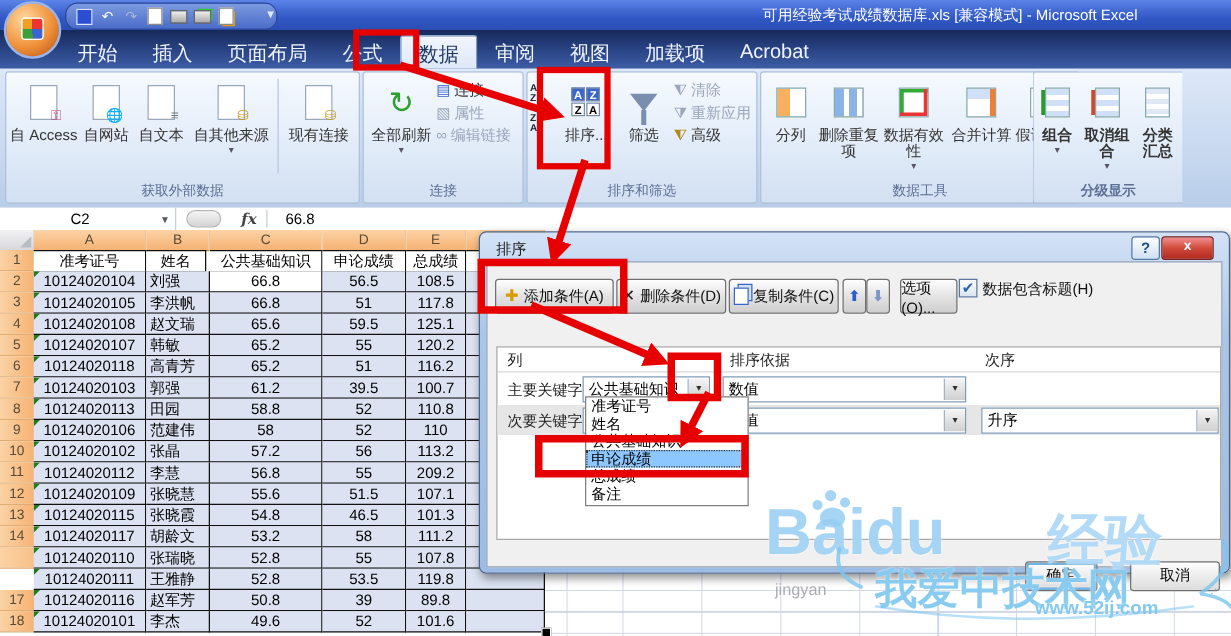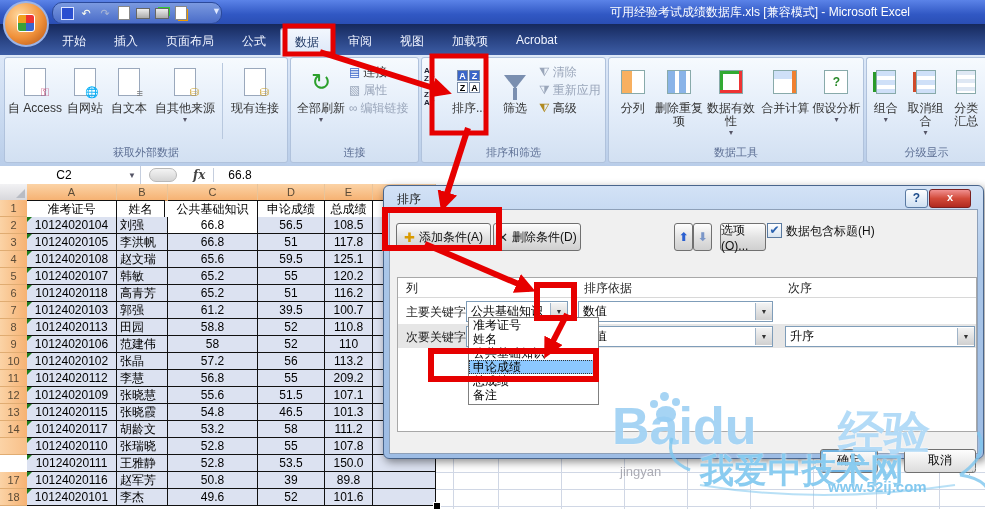--- a/index.html
+++ b/index.html
@@ -17,21 +17,21 @@
   .qi{width:16px;height:15px;display:flex;align-items:center;justify-content:center;font-size:11px;color:#e8eeff;}
   .qi .flop{width:11px;height:11px;background:#2b4fd0;border:1px solid #dce4ff;}
   .qi .doc{width:10px;height:12px;background:#fff;border:1px solid #888;}
   .qi .prn{width:12px;height:9px;background:linear-gradient(#eee,#aaa);border:1px solid #666;}
   .qatmore{position:absolute;left:212px;top:6px;color:#dfe8ff;font-size:9px;}
   .wintitle{position:absolute;left:540px;top:4px;width:440px;text-align:center;color:#fff;font-size:12px;white-space:nowrap;overflow:hidden;}
   
   .tabbar{position:absolute;left:0;top:24px;width:985px;height:31px;
     background:linear-gradient(#16295c,#2b4687 55%,#3d5da5);}
   .tabs{position:absolute;left:48px;top:4px;display:flex;height:27px;}
-  .tab{color:#f0f4ff;padding:5px 14px 0 14px;font-size:12px;white-space:nowrap;}
+  .tab{color:#f0f4ff;padding:5px 14px 0 14px;font-size:16px;white-space:nowrap;}
   .tab.active{background:linear-gradient(#f2f6fd,#dce8f8);color:#1f3864;border-radius:3px 3px 0 0;border:1px solid #8fa8cc;border-bottom:none;}
   
   .ribbon{position:absolute;left:0;top:55px;width:985px;height:111px;
     background:linear-gradient(#dde8f8,#c4d6ee 70%,#b9cde9);border-bottom:1px solid #8ba0bf;}
   .group{position:absolute;top:2px;height:104px;border:1px solid #b0c2dc;border-radius:3px;
     background:linear-gradient(#f6fafe,#e2ecf9 55%,#d2e0f2);}
   .grouplabel{position:absolute;bottom:2px;left:0;right:0;text-align:center;font-size:11px;color:#5d6f94;white-space:nowrap;overflow:hidden;}
   .gbody{position:absolute;left:2px;top:3px;right:2px;height:82px;display:flex;align-items:flex-start;}
   .bb{display:flex;flex-direction:column;align-items:center;padding-top:1px;}
   .bb .ic{height:40px;display:flex;align-items:center;justify-content:center;}
@@ -318,21 +318,21 @@
           <span class="ic">
               <span class="gicon" style="background:#fff;color:#2a8a2a;font-weight:bold;text-align:center;line-height:22px">?</span>
             </span>
           <span class="lb">假设分析</span>
           <span class="dd">▾</span>
         </div>
       </div>
       <div class="grouplabel">数据工具</div>
     </div>
 
-    <div class="group" style="left:866px;width:119px;border-right:none;border-radius:3px 0 0 3px;">
+    <div class="group" style="left:826px;width:119px;border-right:none;border-radius:3px 0 0 3px;font-weight:bold;">
       <div class="gbody">
         <div class="bb" style="width:38px">
           <span class="ic">
               <span class="gicon" style="width:18px;background:repeating-linear-gradient(#cfe0f8 0 5px,#fff 5px 9px);box-shadow:-5px 0 0 -2px #2a9a2a"></span>
             </span>
           <span class="lb">组合</span>
           <span class="dd">▾</span>
         </div>
         <div class="bb" style="width:52px">
           <span class="ic">
@@ -481,21 +481,21 @@
         <div class="cell" style="left: 27px; top: 254px; width: 89px; height: 16px;">10124020110<span class="tri"></span></div>
         <div class="cell namecol" style="left: 117px; top: 254px; width: 47px; height: 16px;">张瑞晓</div>
         <div class="cell" style="left: 168px; top: 254px; width: 89px; height: 16px;">52.8</div>
         <div class="cell" style="left: 258px; top: 254px; width: 66px; height: 16px;">55</div>
         <div class="cell" style="left: 325px; top: 254px; width: 47px; height: 16px;">107.8</div>
         <div class="cell" style="left: 373px; top: 254px; width: 62px; height: 16px;"></div>
         <div class="cell" style="left: 27px; top: 271px; width: 89px; height: 16px;">10124020111<span class="tri"></span></div>
         <div class="cell namecol" style="left: 117px; top: 271px; width: 47px; height: 16px;">王雅静</div>
         <div class="cell" style="left: 168px; top: 271px; width: 89px; height: 16px;">52.8</div>
         <div class="cell" style="left: 258px; top: 271px; width: 66px; height: 16px;">53.5</div>
-        <div class="cell" style="left: 325px; top: 271px; width: 47px; height: 16px;">150.0</div>
+        <div class="cell" style="left: 325px; top: 271px; width: 47px; height: 16px;">119.8</div>
         <div class="cell" style="left: 373px; top: 271px; width: 62px; height: 16px;"></div>
         <div class="cell" style="left: 27px; top: 288px; width: 89px; height: 16px;">10124020116<span class="tri"></span></div>
         <div class="cell namecol" style="left: 117px; top: 288px; width: 47px; height: 16px;">赵军芳</div>
         <div class="cell" style="left: 168px; top: 288px; width: 89px; height: 16px;">50.8</div>
         <div class="cell" style="left: 258px; top: 288px; width: 66px; height: 16px;">39</div>
         <div class="cell" style="left: 325px; top: 288px; width: 47px; height: 16px;">89.8</div>
         <div class="cell" style="left: 373px; top: 288px; width: 62px; height: 16px;"></div>
         <div class="cell" style="left: 27px; top: 305px; width: 89px; height: 16px;">10124020101<span class="tri"></span></div>
         <div class="cell namecol" style="left: 117px; top: 305px; width: 47px; height: 16px;">李杰</div>
         <div class="cell" style="left: 168px; top: 305px; width: 89px; height: 16px;">49.6</div>
@@ -512,20 +512,24 @@
     <div class="helpbtn">?</div>
     <div class="closebtn">x</div>
     <div class="dlginner">
       <div class="tbtn" style="left:6px;top:13px;width:93px">
         <span class="plus">✚</span>
           <span>添加条件(A)</span>
       </div>
       <div class="tbtn" style="left:103px;top:13px;width:86px">
         <span class="xic">✕</span>
           <span>删除条件(D)</span>
+      </div>
+      <div class="tbtn" style="left:193px;top:13px;width:86px">
+        <span class="copyic"></span>
+          <span>复制条件(C)</span>
       </div>
       <div class="tbtn sm" style="left:284px;top:13px">
           <span class="upard">⬆</span>
         </div>
       <div class="tbtn sm" style="left:303px;top:13px">
           <span class="upard" style="color:#7a96c8">⬇</span>
         </div>
       <div class="tbtn" style="left:330px;top:13px;width:44px">
           <span>选项(O)...</span>
         </div>

